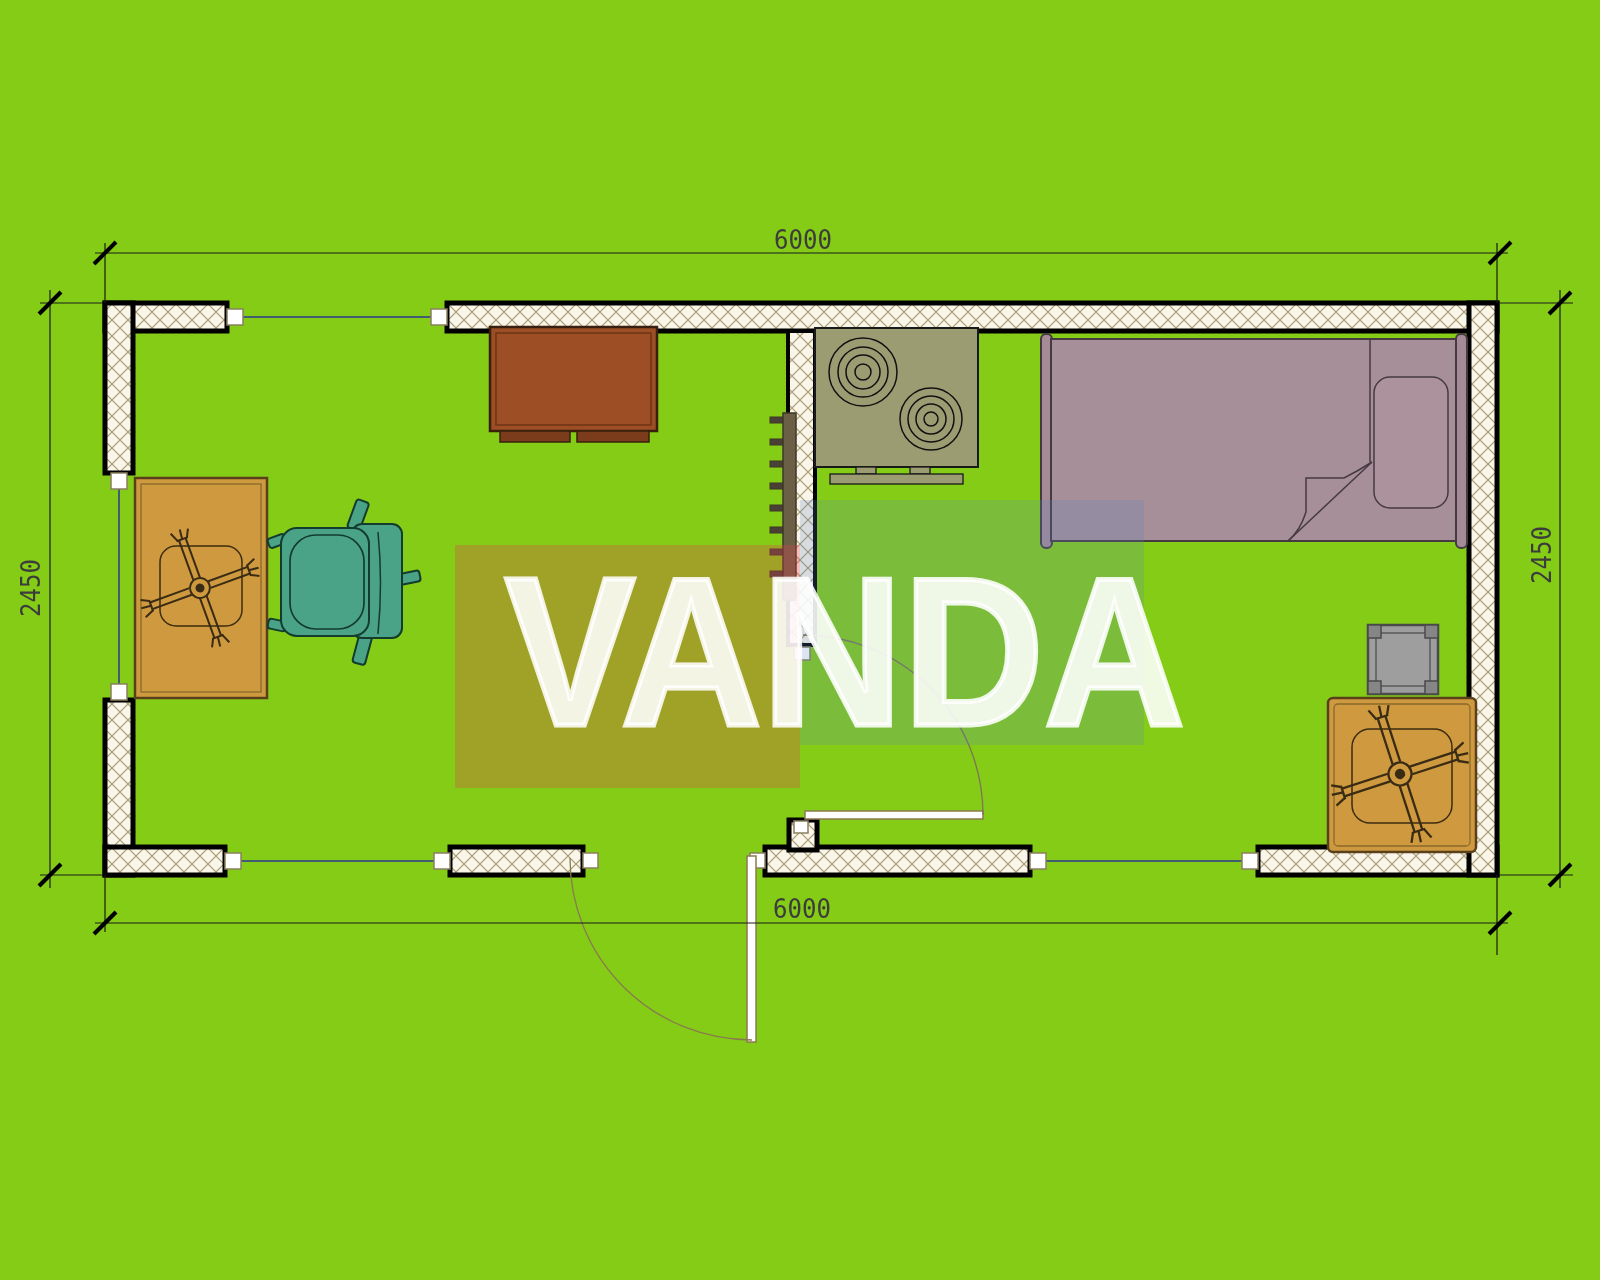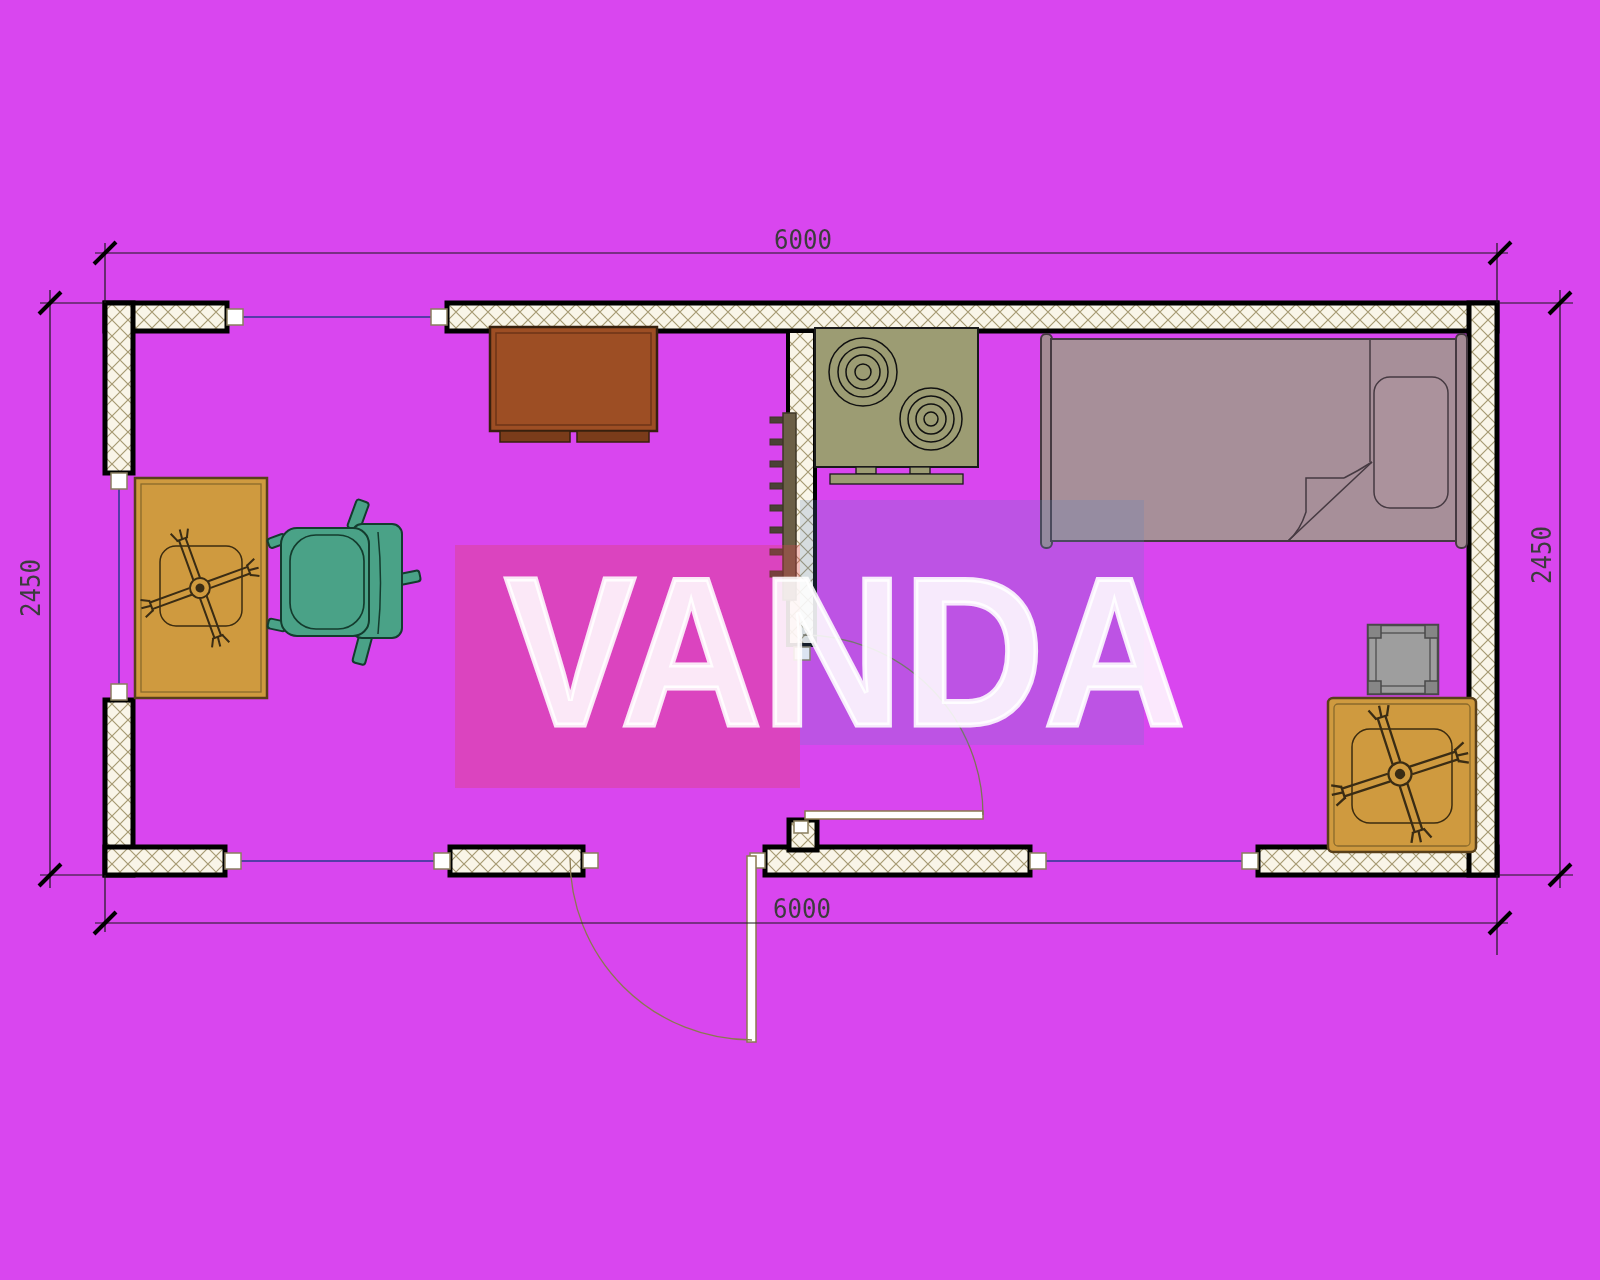--- a/index.html
+++ b/index.html
@@ -1,17 +1,17 @@
 <!DOCTYPE html>
 <html><head>
 <meta charset="utf-8">
 <title>Floor Plan</title>
 <style>
   html,body{margin:0;padding:0;background:#ffffff;}
-  .canvas{position:relative;width:1600px;height:1280px;background:#d946ef;overflow:hidden;
+  .canvas{position:relative;width:1600px;height:1280px;background:#84cc16;overflow:hidden;
           font-family:"Liberation Sans",sans-serif;}
   svg{display:block;}
   text.dim{font-family:"DejaVu Sans Mono",monospace;font-weight:400;}
   text.wm{font-family:"Liberation Sans",sans-serif;font-weight:bold;}
 </style>
 </head>
 <body>
 
 <div class="canvas">
 <svg width="1600" height="1280" viewBox="0 0 1600 1280">

